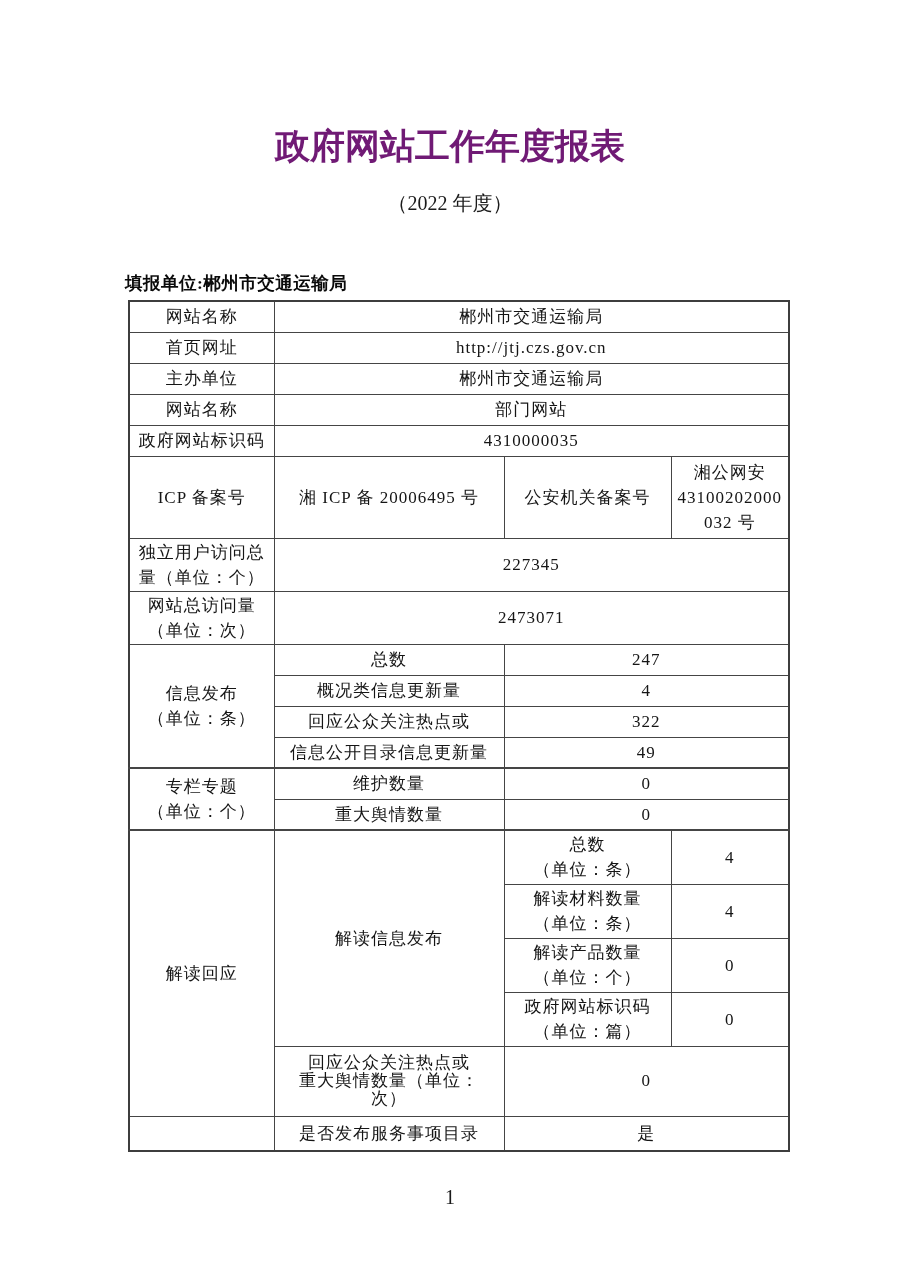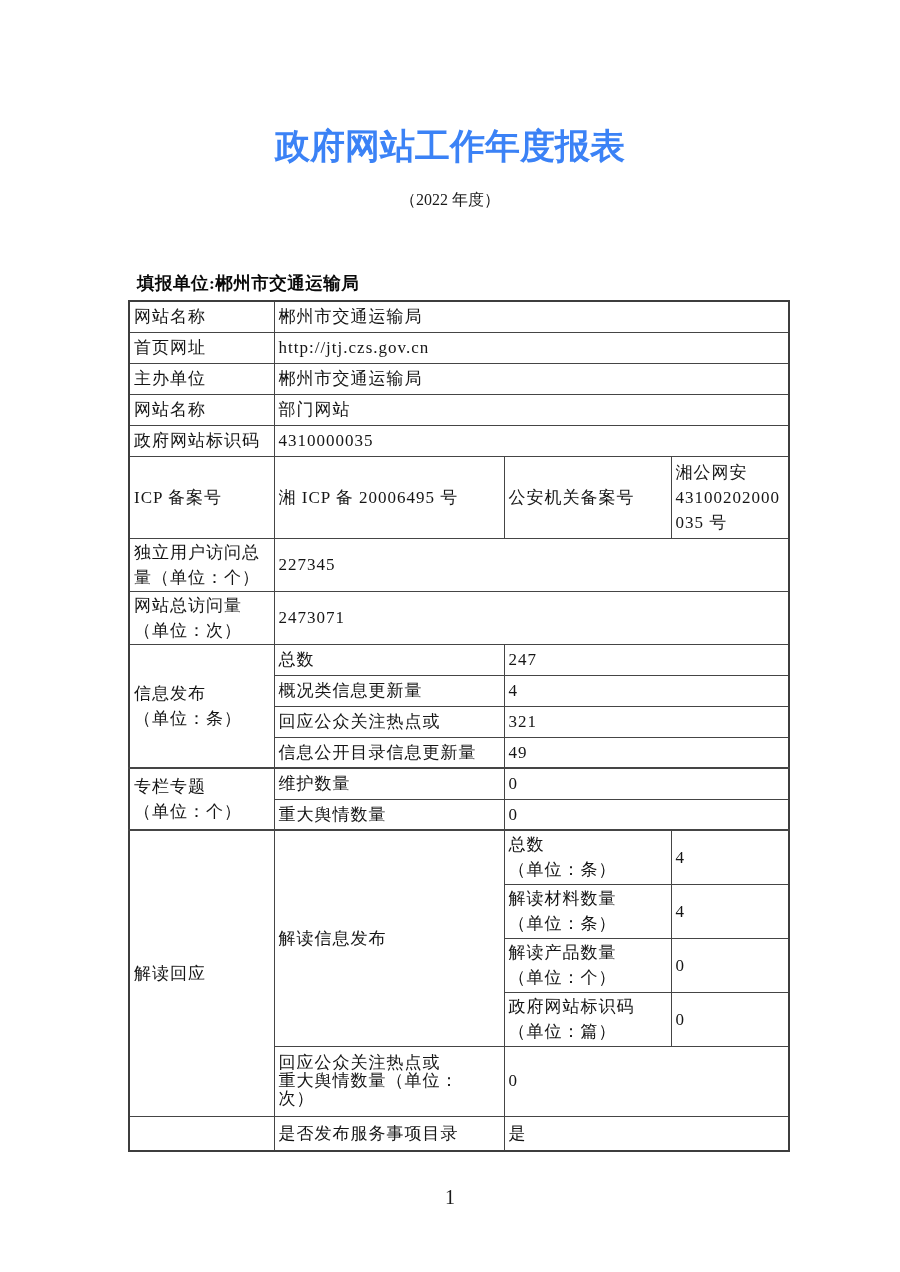--- a/index.html
+++ b/index.html
@@ -6,41 +6,41 @@
   html,body { width:900px; height:1272px; background:#ffffff; }
   body {
     position:relative;
     font-family:"Liberation Serif","DejaVu Serif",serif;
     color:#151515;
   }
   .doc-title {
     position:absolute; top:123px; left:0; width:900px;
     text-align:center;
     font-family:"Liberation Sans","DejaVu Sans",sans-serif;
-    font-weight:bold; font-size:35px; color:#3b82f6;
+    font-weight:bold; font-size:35px; color:#701a75;
     letter-spacing:0px;
   }
   .doc-subtitle {
     position:absolute; top:190px; left:0; width:900px;
-    text-align:center; font-size:16px; color:#1a1a1a;
+    text-align:center; font-size:20px; color:#1a1a1a;
   }
   .reporting-unit {
-    position:absolute; top:271px; left:137px;
+    position:absolute; top:271px; left:125px;
     font-weight:bold; font-size:17.5px; color:#0a0a0a;
     letter-spacing:0.5px;
   }
   table.report {
     position:absolute; top:300px; left:128px;
     width:660px; table-layout:fixed;
     border-collapse:collapse;
     border:2px solid #3e3e3e;
   }
   table.report td {
     border:1px solid #454545;
-    vertical-align:middle;
+    text-align:center; vertical-align:middle;
     font-size:17px; line-height:25px;
     letter-spacing:1px;
     padding:1px 4px;
     white-space:pre-line;
     overflow:hidden;
   }
   tr.major td { border-top-width:2px;margin-top:12px; }
   tr.h31 { height:31px; }
   tr.h35 { height:35px; }
   tr.h53 { height:53px; }
@@ -87,21 +87,21 @@
     <tr class="h31">
       <td>政府网站标识码</td>
       <td colspan="3">4310000035</td>
     </tr>
     <tr class="h82">
       <td>ICP 备案号</td>
       <td>湘 ICP 备 20006495 号</td>
       <td>公安机关备案号</td>
       <td>湘公网安
 43100202000
-035 号</td>
+032 号</td>
     </tr>
     <tr class="h53">
       <td>独立用户访问总
 量（单位：个）</td>
       <td colspan="3">227345</td>
     </tr>
     <tr class="h53">
       <td>网站总访问量
 （单位：次）</td>
       <td colspan="3">2473071</td>
@@ -112,21 +112,21 @@
 （单位：条）</td>
       <td>总数</td>
       <td colspan="2">247</td>
     </tr>
     <tr class="h31">
       <td>概况类信息更新量</td>
       <td colspan="2">4</td>
     </tr>
     <tr class="h31">
       <td>回应公众关注热点或</td>
-      <td colspan="2">321</td>
+      <td colspan="2">322</td>
     </tr>
     <tr class="h31">
       <td>信息公开目录信息更新量</td>
       <td colspan="2">49</td>
     </tr>
 
     <tr class="h31 major">
       <td rowspan="2">专栏专题
 （单位：个）</td>
       <td>维护数量</td>

